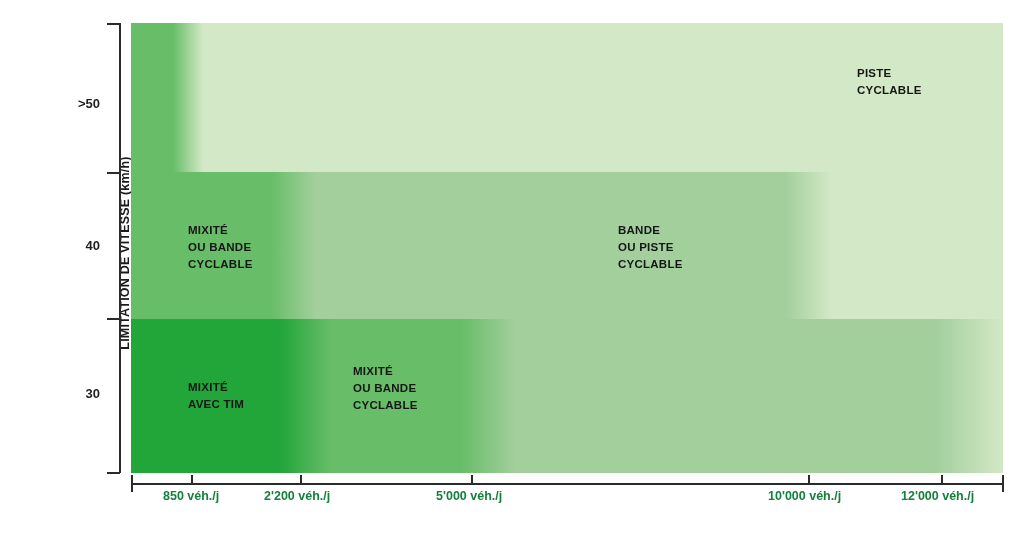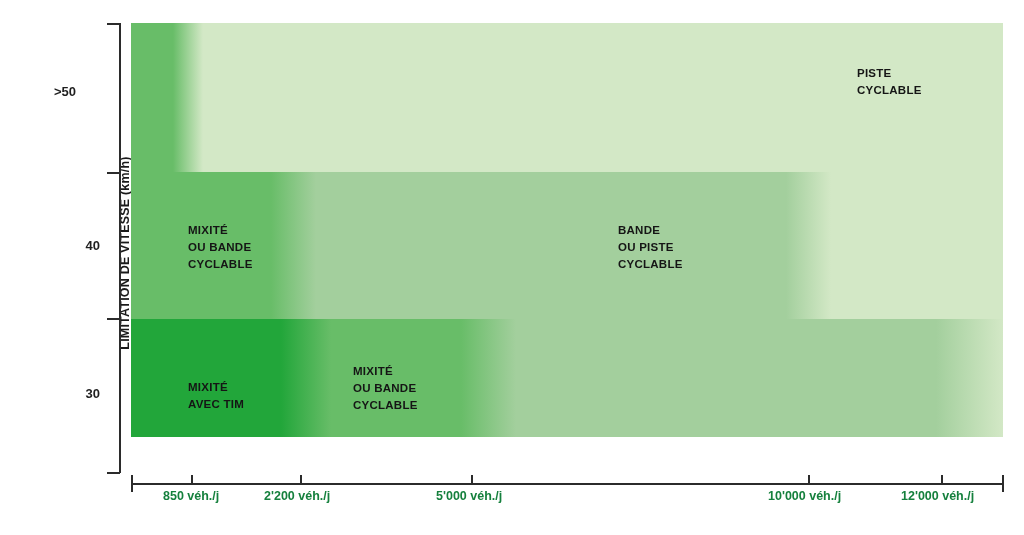--- a/index.html
+++ b/index.html
@@ -78,21 +78,21 @@
     text-align:center;
     font-size:12.5px;
     font-weight:bold;
     letter-spacing:.2px;
   }
 
   
   .plot{
     position:absolute;
     left:131px; top:23px;
-    width:872px; height:414px;
+    width:872px; height:462px;
     overflow:hidden;
   }
   .band{position:absolute;left:0;width:872px;}
   .band.top{top:0;height:149px;}
   .band.mid{top:149px;height:147px;}
   .band.bot{top:296px;height:154px;}
 
   .cell-label{
     position:absolute;
     font-size:11.5px;
@@ -109,21 +109,21 @@
 <div id="stage">
 
   <div class="y-axis-title">LIMITATION DE VITESSE (km/h)</div>
   <div class="y-axis-line"></div>
 
   <div class="y-tick cap" style="top:23px;"></div>
   <div class="y-tick" style="top:172px;"></div>
   <div class="y-tick" style="top:318px;"></div>
   <div class="y-tick cap" style="top:472px;"></div>
 
-  <div class="y-tick-label" style="top:84px;text-align:center;">&gt;50</div>
+  <div class="y-tick-label" style="top:96px;">&gt;50</div>
   <div class="y-tick-label" style="top:238px;">40</div>
   <div class="y-tick-label" style="top:386px;">30</div>
 
   <div class="plot">
 
     <div class="band top" style="background:linear-gradient(to right, #68bd68 0px, #68bd68 42px, #d3e8c6 72px, #d3e8c6 872px);">
       <div class="cell-label" style="left:726px; top:42px;">PISTE
 CYCLABLE</div>
     </div>
 

